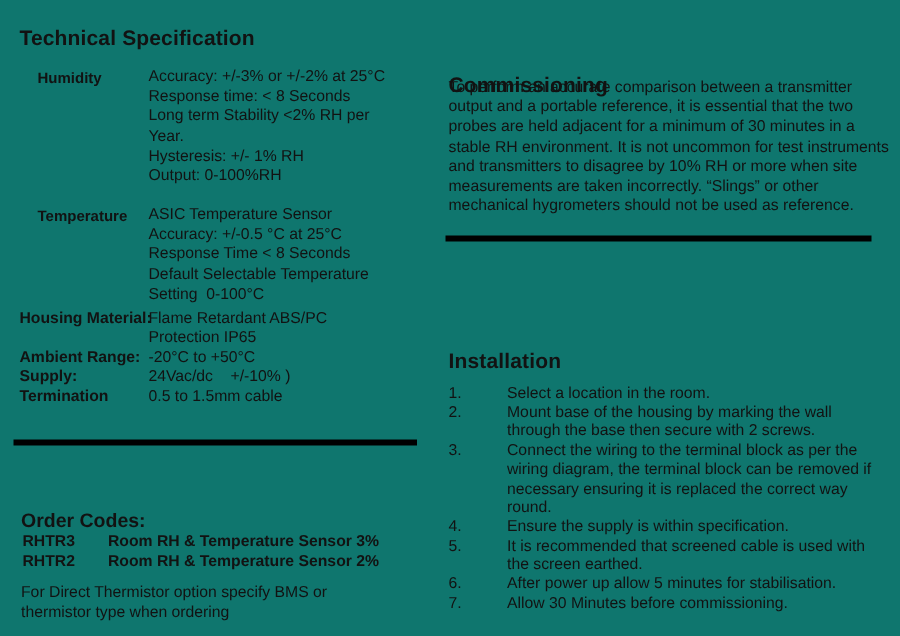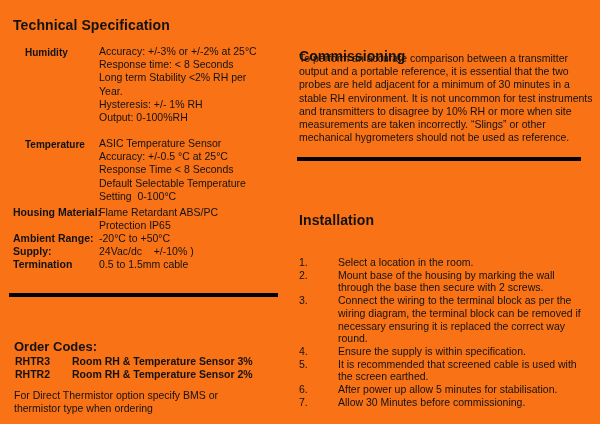--- a/index.html
+++ b/index.html
@@ -1,17 +1,17 @@
 <!DOCTYPE html>
 <html><head>
 <meta charset="utf-8">
 <style>
   html,body{margin:0;padding:0;background:#fff;}
   .page{
-    position:relative;width:600px;height:424px;background:#f97316;
+    position:relative;width:600px;height:424px;background:#0f766e;
     font-family:"Liberation Sans","DejaVu Sans",sans-serif;color:#121212;
     overflow:hidden;
   }
   .h1{position:absolute;font-size:14px;font-weight:bold;letter-spacing:.1px;white-space:nowrap;}
   .h2{position:absolute;font-size:13px;font-weight:bold;white-space:nowrap;}
   .body-sm{font-size:10.5px;line-height:13.2px;}
   .spec-label{position:absolute;left:13px;font-weight:bold;font-size:10px;line-height:13.2px;white-space:nowrap;padding-left:12px;}
   .spec-lines{position:absolute;left:99px;}
   .spec-lines > div{white-space:pre-wrap;}
   .props{position:absolute;left:13px;top:205.5px;width:270px;}
@@ -100,21 +100,21 @@
   <div class="note body-sm">
     <div>For Direct Thermistor option specify BMS or</div>
     <div>thermistor type when ordering</div>
   </div>
 
   <div class="h1" style="left:299px;top:18px;margin-top:30px;">Commissioning</div>
   <div class="para body-sm">To perform an accurate comparison between a transmitter output and a portable reference, it is essential that the two probes are held adjacent for a minimum of 30 minutes in a stable RH environment. It is not uncommon for test instruments and transmitters to disagree by 10% RH or more when site measurements are taken incorrectly. “Slings” or other mechanical hygrometers should not be used as reference.</div>
 
   <div class="rule" style="left:297px;top:157px;width:284px;"></div>
 
-  <div class="h1" style="left:299px;top:212px;">Installation</div>
+  <div class="h1" style="left:299px;top:232px;">Installation</div>
 
   <div class="steps">
     <div class="step">
       <div class="step-num">1.</div>
       <div class="step-text">Select a location in the room.</div>
     </div>
     <div class="step">
       <div class="step-num">2.</div>
       <div class="step-text">Mount base of the housing by marking the wall through the base then secure with 2 screws.</div>
     </div>

